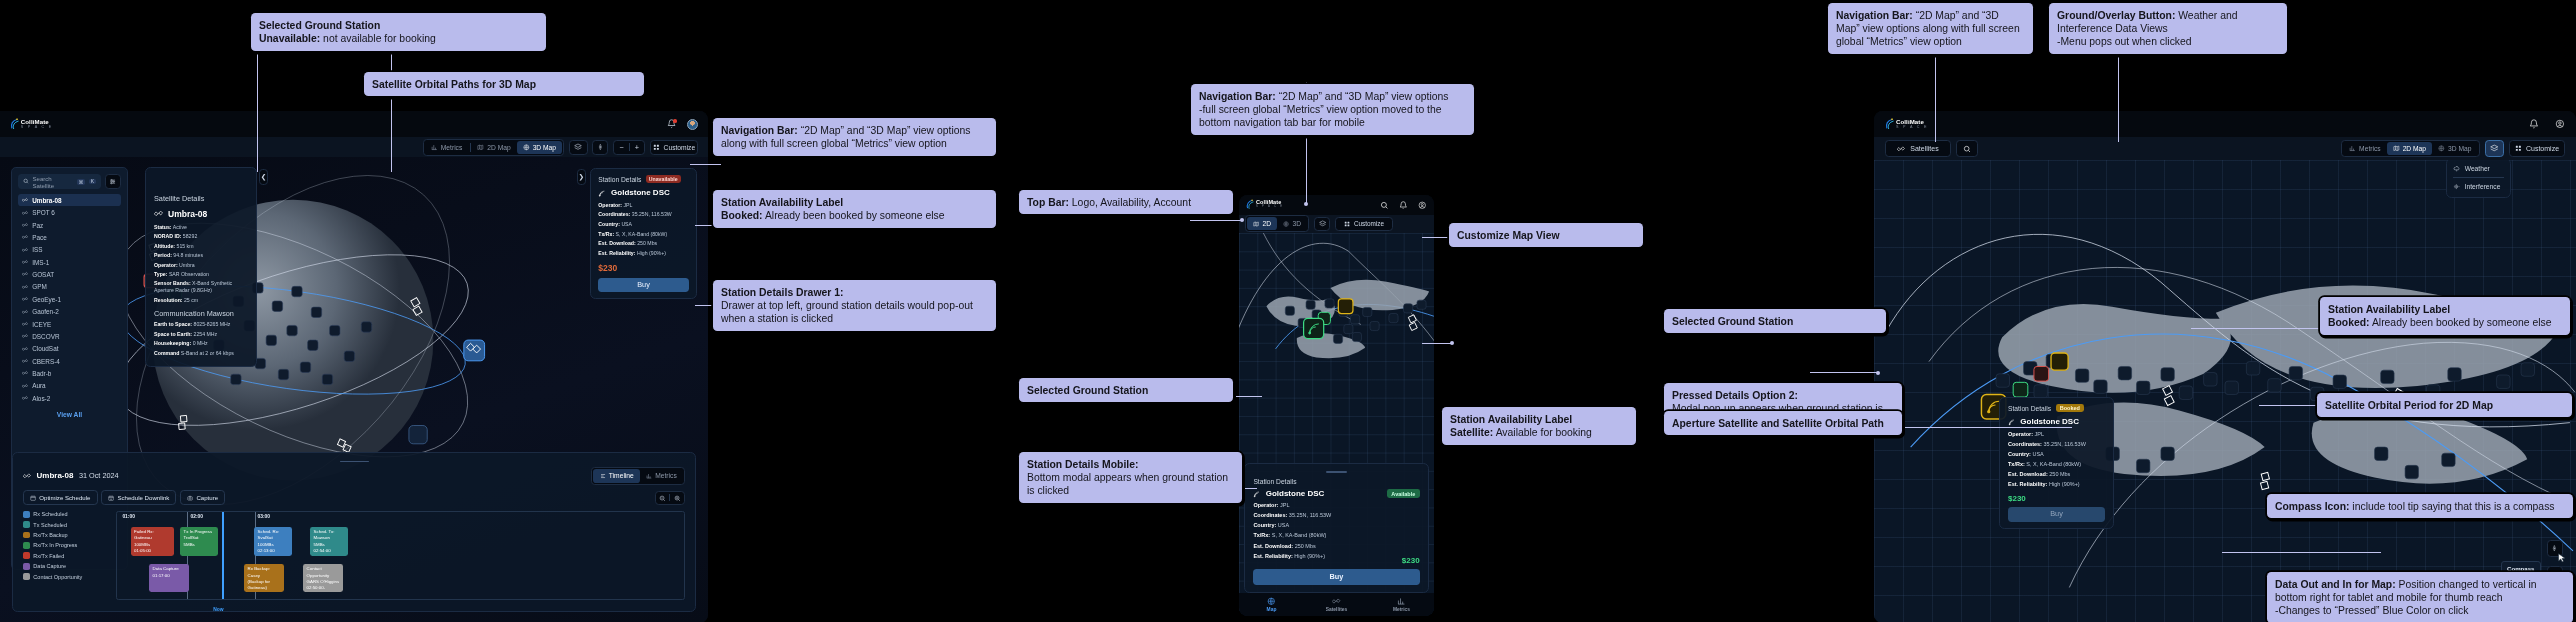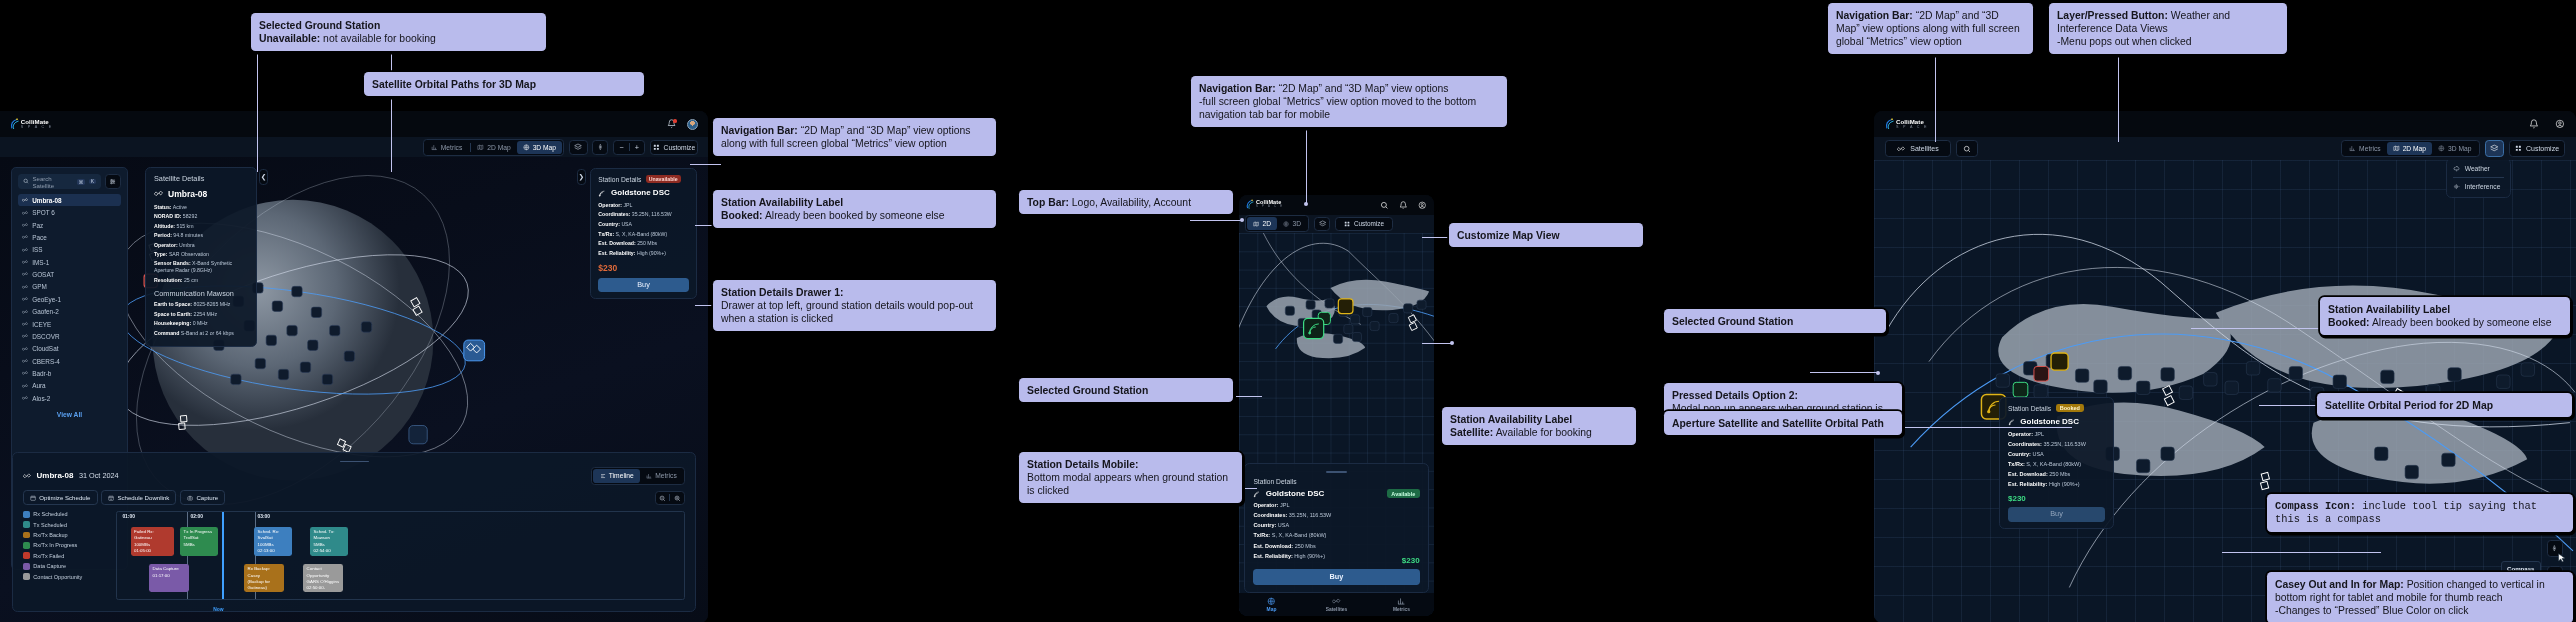--- a/index.html
+++ b/index.html
@@ -405,21 +405,21 @@
                 <rect x="14" y="7" width="7" height="7" transform="rotate(-45 17.5 10.5)"></rect>
                 <path d="M10 14l4-4"></path>
               </svg>
               <span>Alos-2</span>
             </div>
           </div>
       <div class="viewall" style="font-size:6.7px;margin-top:6.1px;">View All</div>
     </div>
 
     <div class="panel-dk" style="position:absolute;left:145px;top:9.8px;width:112px;padding:6.7px 8px;">
-      <div class="ttl" style="font-size:7.3px;">Satellite Details</div>
+      <div class="ttl" style="font-size:7.3px;margin-top:20px;">Satellite Details</div>
       <div style="display:flex;align-items:center;gap:4.9px;margin:5.5px 0 4.9px;">
         <svg width="9.2" height="9.2" viewBox="0 0 24 24" fill="none" stroke="#fff" stroke-width="1.6">
               <rect x="2" y="9" width="7" height="7" transform="rotate(-45 5.5 12.5)"></rect>
               <rect x="14" y="7" width="7" height="7" transform="rotate(-45 17.5 10.5)"></rect>
               <path d="M10 14l4-4"></path>
             </svg>
         <span style="font-size:8.5px;font-weight:bold;">Umbra-08</span>
       </div>
       <div id="sat-rows">
             <div class="kv" style="font-size: 5.2px; margin-bottom: 2.4px; line-height: 1.35;"><b>Status:</b> <span>Active</span></div>
@@ -1001,35 +1001,35 @@
     </div>
   </div>
 </div>
 
 <div id="annots">
       <div class="callout" style="left: 251px; top: 13.4px; width: 295px;"><b>Selected Ground Station</b><span><br><b>Unavailable:</b> not available for booking</span></div>
       <div class="callout" style="left: 364px; top: 72px; width: 280px;"><b>Satellite Orbital Paths for 3D Map</b></div>
       <div class="callout" style="left: 713px; top: 118px; width: 283px;"><b>Navigation Bar:</b><span> “2D Map” and “3D Map” view options along with full screen global “Metrics” view option</span></div>
       <div class="callout" style="left: 713px; top: 190px; width: 283px;"><b>Station Availability Label</b><span><br><b>Booked:</b> Already been booked by someone else</span></div>
       <div class="callout" style="left: 713px; top: 280px; width: 283px;"><b>Station Details Drawer 1:</b><span><br>Drawer at top left, ground station details would pop-out when a station is clicked</span></div>
-      <div class="callout" style="left: 1191px; top: 76px; width: 316px;"><b>Navigation Bar:</b><span> “2D Map” and “3D Map” view options<br>-full screen global “Metrics” view option moved to the bottom navigation tab bar for mobile</span></div>
+      <div class="callout" style="left: 1191px; top: 84px; width: 283px;"><b>Navigation Bar:</b><span> “2D Map” and “3D Map” view options<br>-full screen global “Metrics” view option moved to the bottom navigation tab bar for mobile</span></div>
       <div class="callout" style="left: 1019px; top: 190px; width: 214px;"><b>Top Bar:</b><span> Logo, Availability, Account</span></div>
       <div class="callout" style="left: 1449px; top: 223px; width: 194px;"><b>Customize Map View</b></div>
       <div class="callout" style="left: 1019px; top: 378px; width: 214px;"><b>Selected Ground Station</b></div>
       <div class="callout" style="left: 1019px; top: 452px; width: 223px;"><b>Station Details Mobile:</b><span><br>Bottom modal appears when ground station is clicked</span></div>
       <div class="callout" style="left: 1442px; top: 407px; width: 194px;"><b>Station Availability Label</b><span><br><b>Satellite:</b> Available for booking</span></div>
       <div class="callout" style="left: 1828px; top: 3.1px; width: 205px;"><b>Navigation Bar:</b><span> “2D Map” and “3D Map” view options along with full screen global “Metrics” view option</span></div>
-      <div class="callout" style="left: 2049px; top: 3.1px; width: 238px;"><b>Layer/Pressed Button:</b><span> Weather and Interference Data Views<br>-Menu pops out when clicked</span></div>
+      <div class="callout" style="left: 2049px; top: 3.1px; width: 238px;"><b>Ground/Overlay Button:</b><span> Weather and Interference Data Views<br>-Menu pops out when clicked</span></div>
       <div class="callout" style="left: 1664px; top: 309px; width: 222px;"><b>Selected Ground Station</b></div>
       <div class="callout" style="left: 1664px; top: 383px; width: 238px;"><b>Pressed Details Option 2:</b><span><br>Modal pop-up appears when ground station is clicked</span></div>
       <div class="callout" style="left: 1664px; top: 411px; width: 238px;"><b>Aperture Satellite and Satellite Orbital Path</b></div>
       <div class="callout" style="left: 2320px; top: 297px; width: 250px;"><b>Station Availability Label</b><span><br><b>Booked:</b> Already been booked by someone else</span></div>
       <div class="callout" style="left: 2317px; top: 393px; width: 255px;"><b>Satellite Orbital Period for 2D Map</b></div>
-      <div class="callout" style="left: 2267px; top: 494px; width: 306px; font-family: Liberation Mono, monospace;"><b>Compass Icon:</b><span> include tool tip saying that this is a compass</span></div>
-      <div class="callout" style="left: 2267px; top: 572px; width: 306px;"><b>Casey Out and In for Map:</b><span> Position changed to vertical in bottom right for tablet and mobile for thumb reach<br>-Changes to “Pressed” Blue Color on click</span></div>
+      <div class="callout" style="left: 2267px; top: 494px; width: 306px;"><b>Compass Icon:</b><span> include tool tip saying that this is a compass</span></div>
+      <div class="callout" style="left: 2267px; top: 572px; width: 306px;"><b>Data Out and In for Map:</b><span> Position changed to vertical in bottom right for tablet and mobile for thumb reach<br>-Changes to “Pressed” Blue Color on click</span></div>
     </div>
 
 <div class="lead v" style="left:257px;top:30px;height:142px;"></div>
 <div class="lead v" style="left:391px;top:46px;height:126px;"></div>
 <div class="lead h" style="left:690px;top:164px;width:30.5px;"></div>
 <div class="lead h" style="left:695px;top:225px;width:26px;"></div>
 <div class="lead h" style="left:695px;top:305px;width:26px;"></div>
 <div class="lead h" style="left:1190px;top:220px;width:52px;"></div>
 <div class="lead v" style="left:1306px;top:82px;height:122px;"></div>
 <div class="lead h" style="left:1196px;top:396px;width:66px;"></div>

